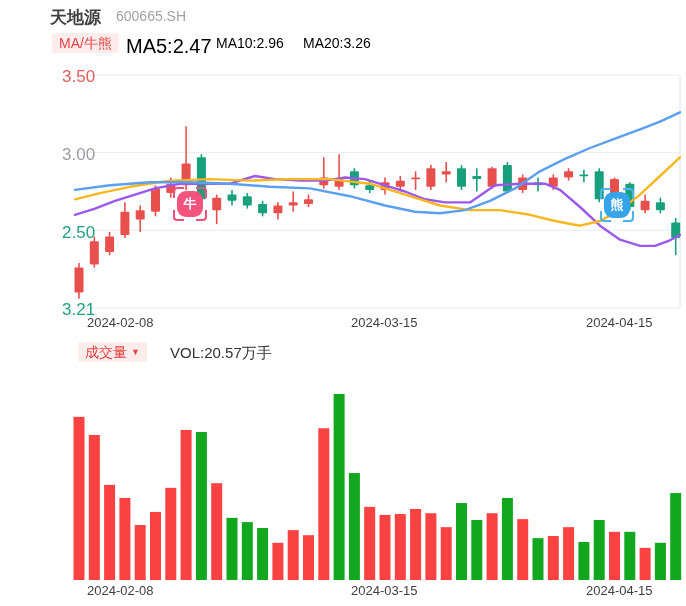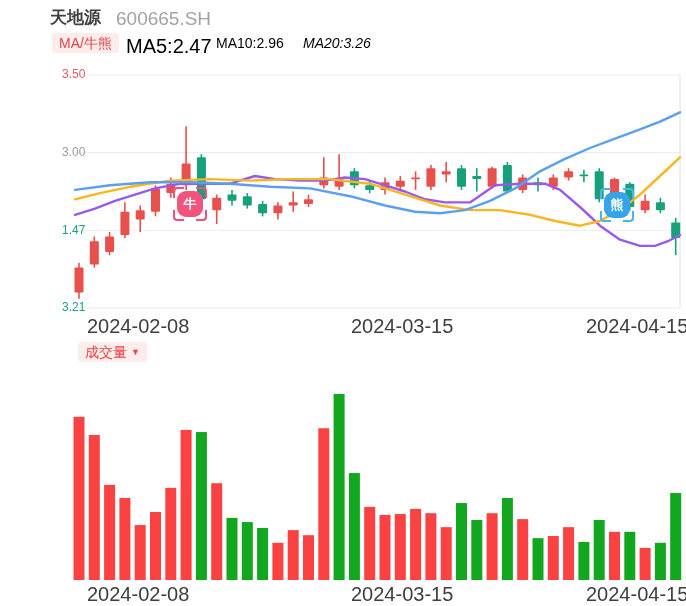--- a/index.html
+++ b/index.html
@@ -1,31 +1,31 @@
 <!DOCTYPE html>
 <html><head>
 <meta charset="utf-8">
 <style>
   html,body{margin:0;padding:0;background:#fff;}
   body{font-family:"Liberation Sans","DejaVu Sans",sans-serif;}
   #app{position:relative;width:686px;height:606px;background:#fff;overflow:hidden;margin-left:40px;}
   .abs{position:absolute;}
   
   #title{left:10px;top:6px;font-size:17px;font-weight:bold;color:#3f3f3f;}
-  #code{left:76px;top:8px;font-size:19px;color:#a2a2a2;}
+  #code{left:76px;top:8px;font-size:14px;color:#a2a2a2;}
   
   .badge{background:#fdecec;color:#e54545;font-size:14px;border-radius:3px;padding:2px 7px;line-height:16px;}
   #ma-badge{left:12px;top:33px;}
   #ma5{left:86px;top:35px;font-size:20px;}
   #ma10{left:176px;top:35px;font-size:14px;text-align:right;}
-  #ma20{left:263px;top:35px;font-size:14px;font-style:italic;}
-  
-  .ytick{left:22px;width:34px;font-size:12px;}
-  
-  .xtick{font-size:20px;color:#3f3f3f;}
+  #ma20{left:263px;top:35px;font-size:14px;}
+  
+  .ytick{left:22px;width:34px;font-size:17px;}
+  
+  .xtick{font-size:13px;color:#3f3f3f;}
   
   #vol-badge{left:38px;top:342px;text-align:right;}
   #vol-badge .arrow{font-size:9px;vertical-align:2px;}
   #vol-text{left:130px;top:344px;font-size:15px;color:#333;}
   
   #chart-svg{left:0;top:0;}
   
   .marker{position:absolute;width:34px;height:34px;}
   .marker .face{position:absolute;left:4px;top:4px;width:26px;height:26px;border-radius:9px;
     display:flex;align-items:center;justify-content:center;color:#fff;font-weight:bold;font-size:13px;}
@@ -174,28 +174,29 @@
       <rect x="553.7" y="519.9727272727273" width="11" height="60.027272727272724" fill="#12a71f"></rect>
       <rect x="569" y="531.8090909090909" width="11" height="48.190909090909095" fill="#fb4242"></rect>
       <rect x="584.3000000000001" y="531.8090909090909" width="11" height="48.190909090909095" fill="#12a71f"></rect>
       <rect x="599.6" y="547.8727272727273" width="11" height="32.127272727272725" fill="#fb4242"></rect>
       <rect x="614.9" y="542.8" width="11" height="37.2" fill="#12a71f"></rect>
       <rect x="630.2" y="493.045" width="11" height="86.955" fill="#12a71f"></rect>
     </svg>
 
   <span class="abs ytick" style="top:67px;color:#e25d5d;">3.50</span>
   <span class="abs ytick" style="top:145px;color:#9c9ea3;">3.00</span>
-  <span class="abs ytick" style="top:223px;color:#21a181;">1.47</span>
+  <span class="abs ytick" style="top:223px;color:#21a181;">2.50</span>
   <span class="abs ytick" style="top:300px;color:#21a181;">3.21</span>
 
   <span class="abs xtick" style="left:47px;top:315px;">2024-02-08</span>
   <span class="abs xtick" style="left:311px;top:315px;">2024-03-15</span>
   <span class="abs xtick" style="left:546px;top:315px;">2024-04-15</span>
 
   <span class="abs badge" id="vol-badge"><span>成交量</span> <span class="arrow">▼</span></span>
+  <span class="abs" id="vol-text">VOL:20.57万手</span>
 
   <span class="abs xtick" style="left:47px;top:583px;">2024-02-08</span>
   <span class="abs xtick" style="left:311px;top:583px;">2024-03-15</span>
   <span class="abs xtick" style="left:546px;top:583px;">2024-04-15</span>
 
   <div id="markers">
       <div class="marker" style="left: 133px; top: 187px;">
         <span class="c tl" style="border-color: rgb(240, 81, 123);"></span>
         <span class="c tr" style="border-color: rgb(240, 81, 123);"></span>
         <span class="c bl" style="border-color: rgb(240, 81, 123);"></span>

